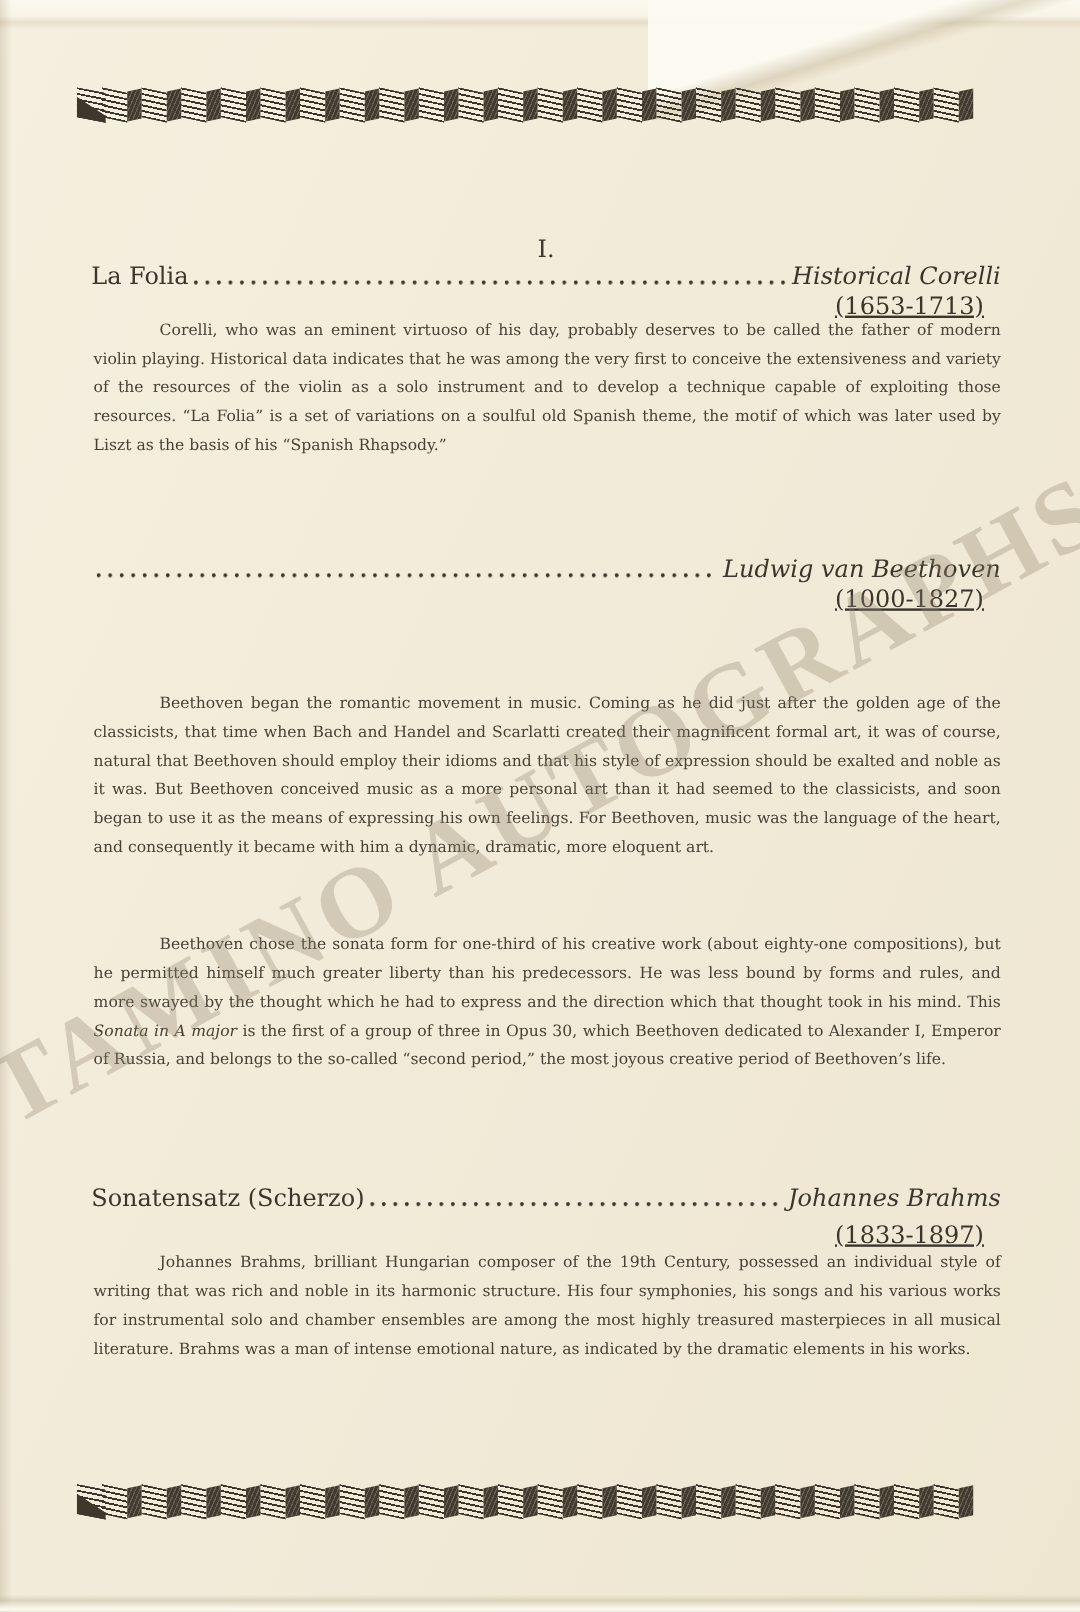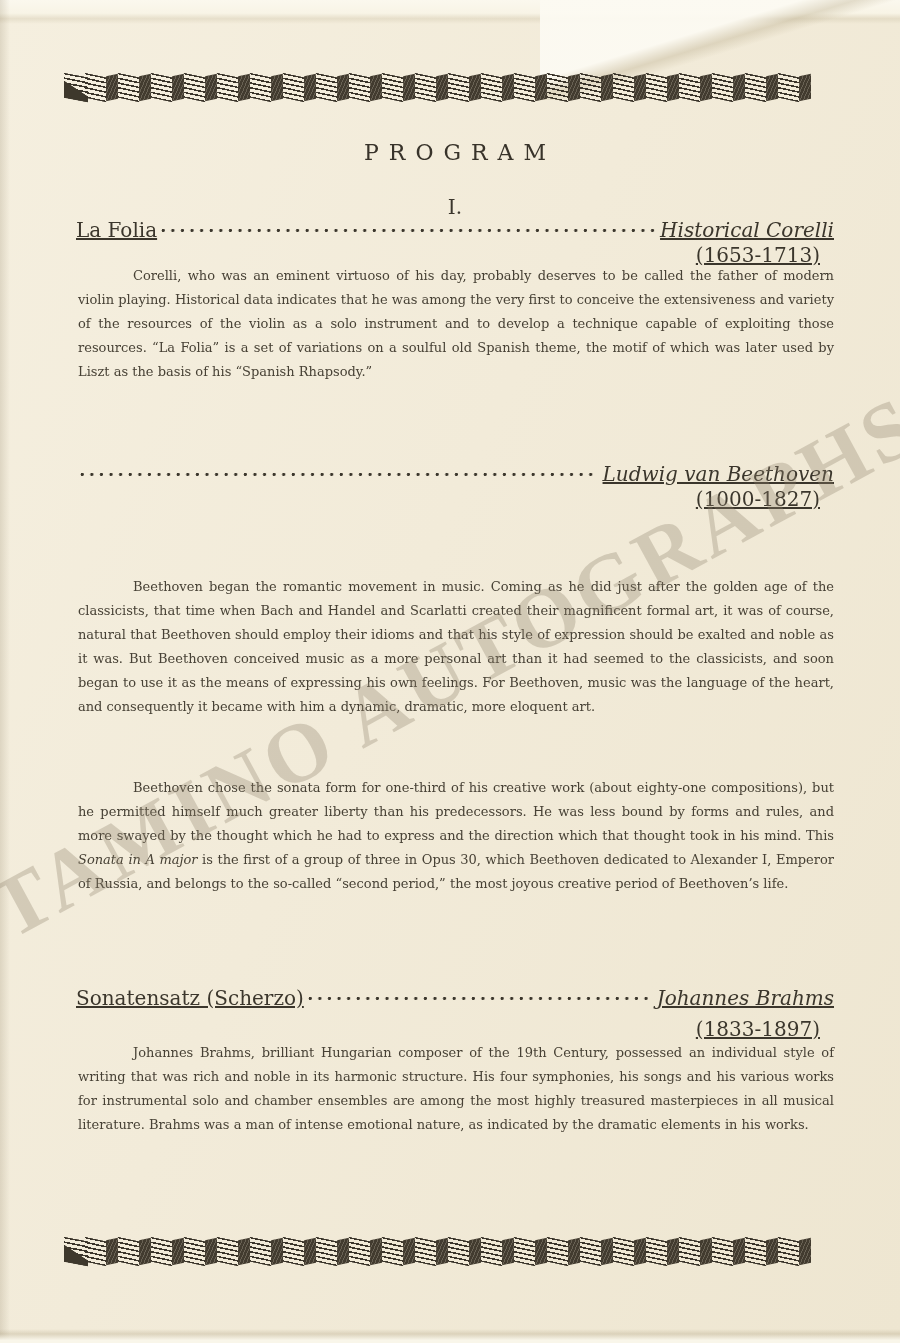--- a/index.html
+++ b/index.html
@@ -63,22 +63,22 @@
     position:absolute; top:140px; left:76px; right:66px;
     text-align:center; font-size:22px; letter-spacing:10px; text-indent:10px;
     color:#38332a;
   }
   .numeral {
     position:absolute; left:76px; right:66px; text-align:center;
     font-size:20px; color:#3b362c;
   }
   .workline {
     position:absolute; left:76px; right:66px;
-    display:flex; align-items:flex-start;
-    font-size:20px; color:#3b362c; white-space:nowrap;text-decoration:underline;
+    display:flex; align-items:center;
+    font-size:20px; color:#3b362c; white-space:nowrap;
   }
   .leader {
     flex:1 1 auto; height:15px; margin:0 5px 0 4px;
     background-image:radial-gradient(circle at 2.2px 2.4px,#3b362c 1.3px,rgba(0,0,0,0) 1.9px);
     background-size:9.6px 5px; background-repeat:repeat-x;
     background-position:left bottom;
   }
   .composer { font-style:italic; }
   .dates {
     position:absolute; right:80px; font-size:20px; color:#3b362c;text-decoration:underline;
@@ -195,21 +195,20 @@
       <span class="unit">
         <i class="h"></i>
         <i class="d"></i>
       </span>
       <span class="unit">
         <i class="h"></i>
         <i class="d"></i>
       </span>
     </div>
 
-  <div class="program-title">PROGRAM</div>
 
   <div class="numeral" style="top:195px">I.</div>
   <div class="workline" style="top:218px">
     <span>La Folia</span>
     <span class="leader"></span>
     <span class="composer">Historical Corelli</span>
   </div>
   <div class="dates" style="top:243px">(1653-1713)</div>
   <div class="para" style="top:264px">Corelli, who was an eminent virtuoso of his day, probably deserves to be called the father of modern violin playing. Historical data indicates that he was among the very first to conceive the extensiveness and variety of the resources of the violin as a solo instrument and to develop a technique capable of exploiting those resources. “La Folia” is a set of variations on a soulful old Spanish theme, the motif of which was later used by Liszt as the basis of his “Spanish Rhapsody.”</div>
 

